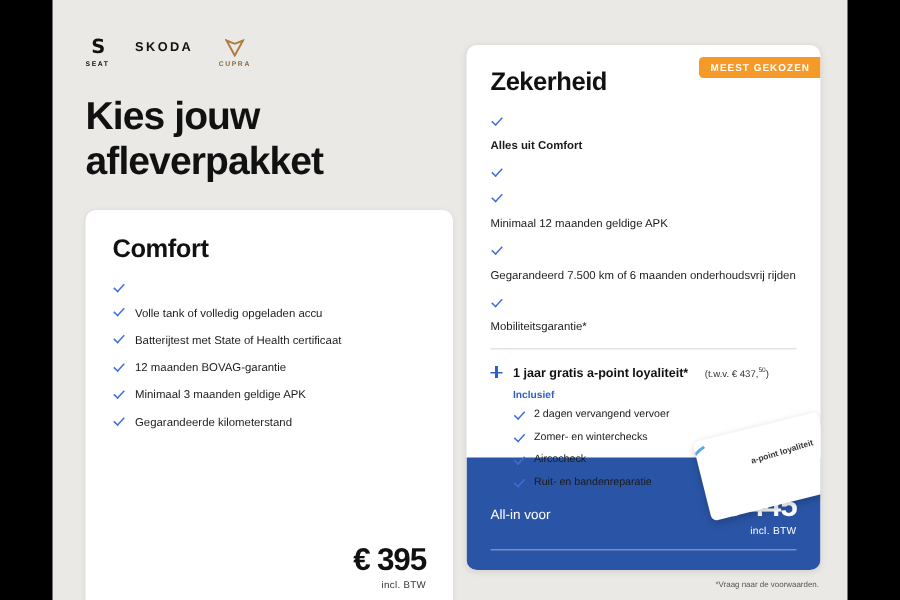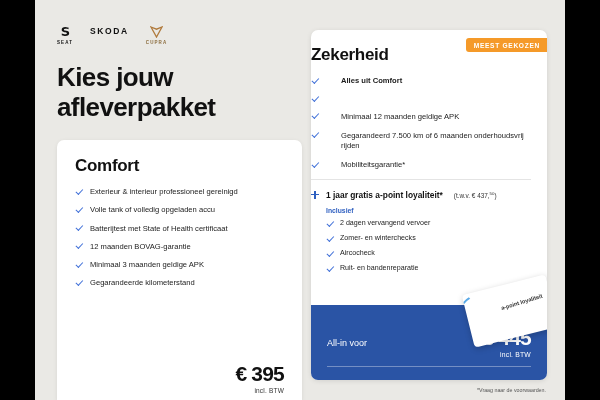--- a/index.html
+++ b/index.html
@@ -89,36 +89,37 @@
   }
 
   
   .card-zeker {
     position:absolute; left:276px; top:30px;
     width:236px; height:350px;
     background:#fff; border-radius:7px;
     box-shadow:0 1px 5px rgba(0,0,0,.10);
     overflow:hidden;
   }
-  .zeker-body { padding:15px 16px 0 0; }
+  .zeker-body { padding:15px 16px 0 16px; }
   .badge {
     position:absolute; right:0px; top:8px;
     background:#f59a29; color:#fff;
     font-size:6.6px; font-weight:700; letter-spacing:.7px;
     padding:3.5px 7px 3.5px 8px;
     border-radius:3px 0 0 3px;
   }
   .zeker-title {
     font-size:17px; font-weight:700; color:#111; letter-spacing:-0.3px;
   }
   .zeker-list { margin-top:11px; }
   .zeker-list li {
-    display:flex; gap:22px; align-items:flex-start;
+    display:flex; gap:7px; align-items:flex-start;
     font-size:7.6px; line-height:1.42; color:#1b1b1b;
     margin-bottom:8px;
+    flex-direction:column;
   }
   .zeker-list li.bold { font-weight:700; }
   .divider {
     height:1px; background:#e4e4e4; margin:4px 0 0 0;
   }
   .loyal-row {
     display:flex; gap:7px; align-items:baseline; margin-top:10px;
   }
   .plus {
     flex:0 0 auto; width:8px; height:8px; position:relative; top:1px;
@@ -221,21 +222,20 @@
     </div>
   </div>
 
   <div class="headline">Kies jouw afleverpakket</div>
 
   <div class="card-comfort">
     <div class="card-title">Comfort</div>
     <ul class="feat-list">
       <li>
           <span class="chk"></span>
-          <span>Exterieur &amp; interieur professioneel gereinigd</span>
         </li>
       <li>
           <span class="chk"></span>
           <span>Volle tank of volledig opgeladen accu</span>
         </li>
       <li>
           <span class="chk"></span>
           <span>Batterijtest met State of Health certificaat</span>
         </li>
       <li>

